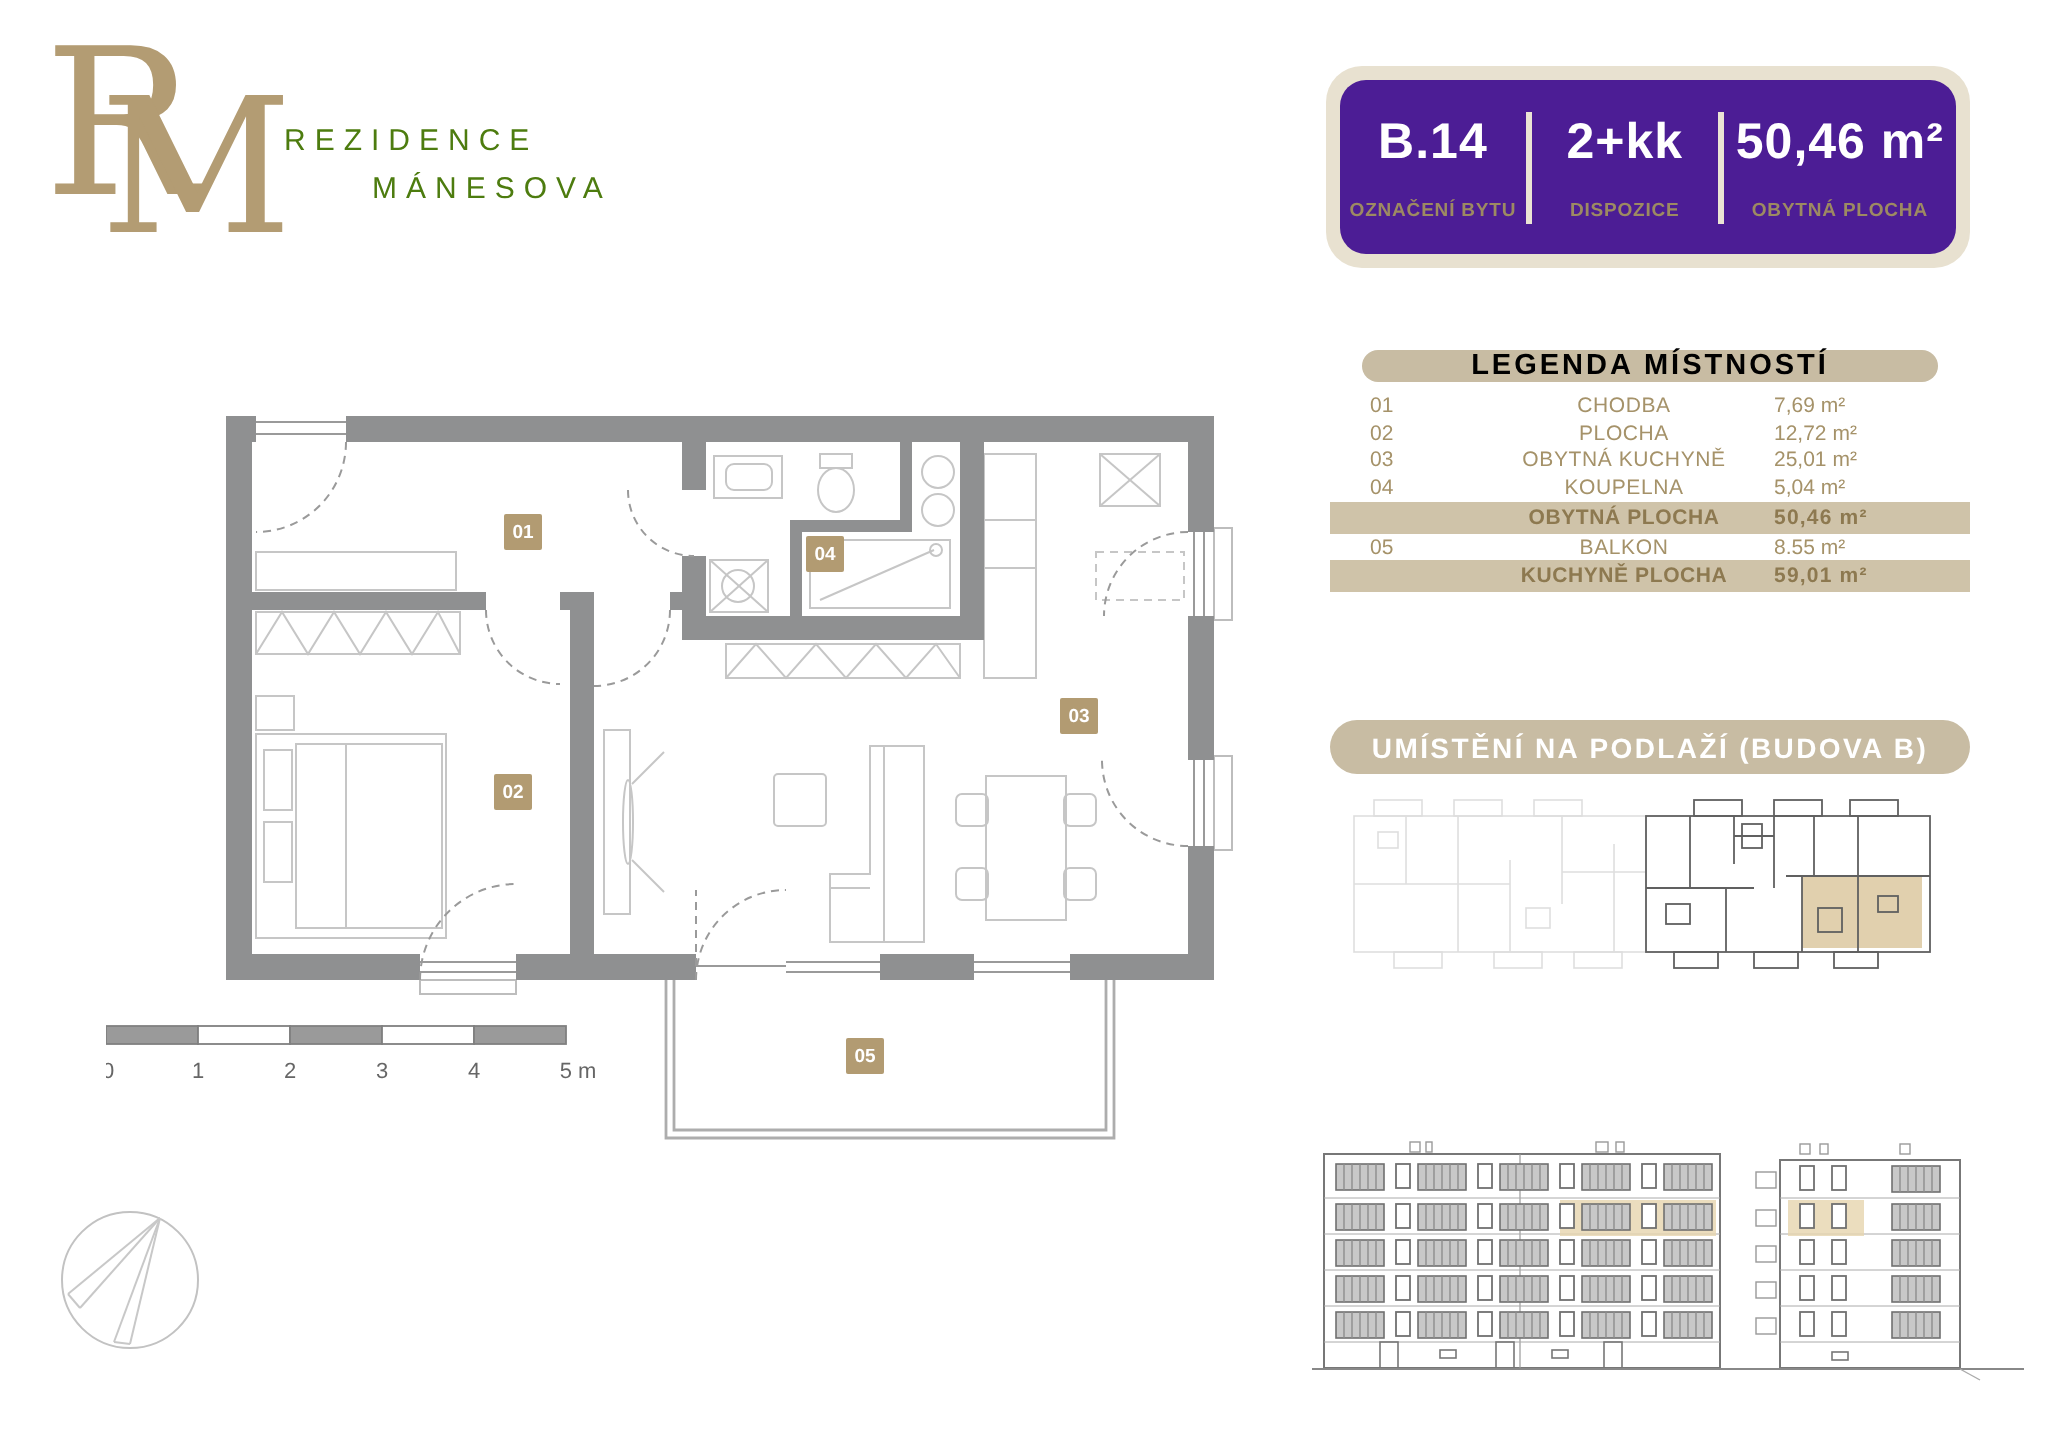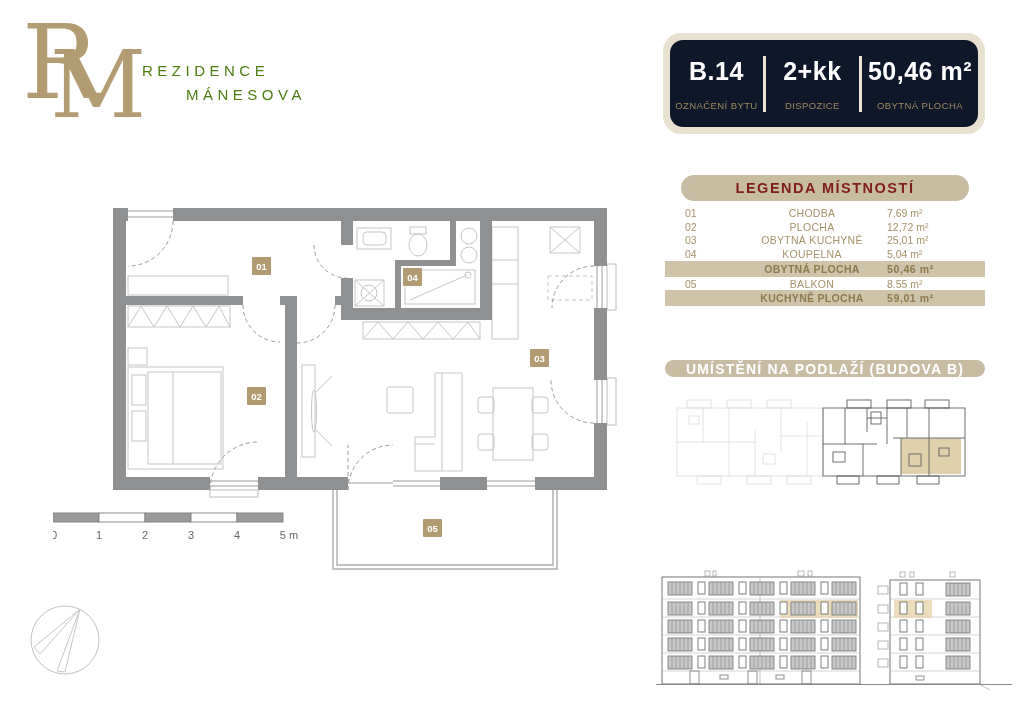--- a/index.html
+++ b/index.html
@@ -6,34 +6,34 @@
   #page{position:relative;width:1024px;height:724px;background:#ffffff;overflow:hidden;
         font-family:"Liberation Sans",sans-serif;}
   .abs{position:absolute;}
 
   
   .monogram{position:absolute;color:#b39c73;font-family:"DejaVu Serif",serif;font-weight:400;line-height:1;}
   .brandline{position:absolute;color:#4d7c0f;font-size:15px;letter-spacing:4.5px;font-weight:400;}
 
   
   .badge-outer{position:absolute;left:663px;top:33px;width:322px;height:101px;background:#e8e1d0;border-radius:18px;}
-  .badge-inner{position:absolute;left:7px;top:7px;right:7px;bottom:7px;background:#0f172a;border-radius:13px;
+  .badge-inner{position:absolute;left:7px;top:7px;right:7px;bottom:7px;background:#4c1d95;border-radius:13px;
                display:flex;align-items:center;justify-content:space-between;}
   .badge-cell{flex:1;display:flex;flex-direction:column;align-items:center;justify-content:center;}
   .badge-val{color:#ffffff;font-size:25px;font-weight:bold;letter-spacing:.5px;}
-  .badge-lab{color:#9d8a62;font-size:9.5px;font-weight:normal;letter-spacing:.4px;margin-top:14px;}
+  .badge-lab{color:#9d8a62;font-size:9.5px;font-weight:bold;letter-spacing:.4px;margin-top:14px;}
   .badge-div{width:3px;height:56px;background:#ebe4d4;}
 
   
-  .pill{position:absolute;height:17px;border-radius:14px;background:#c8bca3;color:#fff;
+  .pill{position:absolute;height:27px;border-radius:14px;background:#c8bca3;color:#fff;
         display:flex;align-items:center;justify-content:center;font-weight:bold;font-size:14px;letter-spacing:1.2px;}
 
   
   .legend{position:absolute;left:665px;top:175px;width:320px;}
-  .leg-head{margin:0 16px;height:26px;border-radius:13px;background:#c8bca3;color:#7f1d1d;display:flex;
+  .leg-head{margin:0 16px;height:16px;border-radius:13px;background:#c8bca3;color:#000000;display:flex;
             align-items:center;justify-content:center;font-weight:bold;font-size:14.5px;letter-spacing:1.5px;}
   .leg-rows{margin-top:5px;}
   .leg-row{display:grid;grid-template-columns:52px 1fr 84px;align-items:center;height:13.8px;
            padding:0 14px 0 20px;font-size:10.5px;color:#a59269;}
   .leg-row .no{text-align:left;}
   .leg-row .nm{text-align:center;letter-spacing:.3px;}
   .leg-row .ar{text-align:left;}
   .leg-row.total{background:#cfc3a9;color:#8d7950;font-weight:bold;height:15.5px;letter-spacing:.6px;}
 
   

